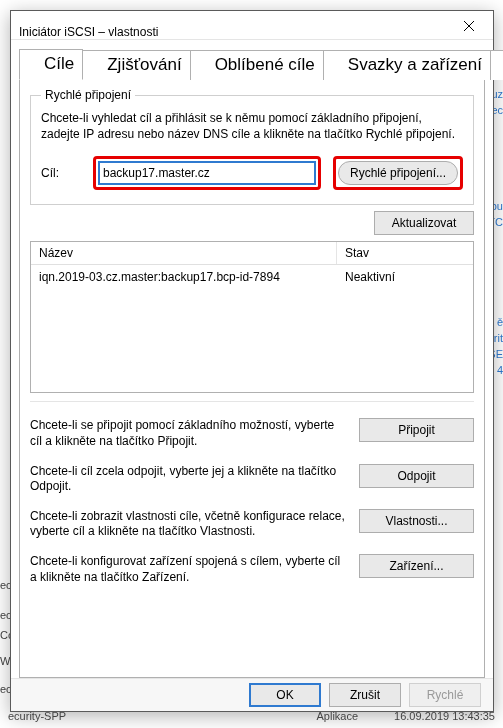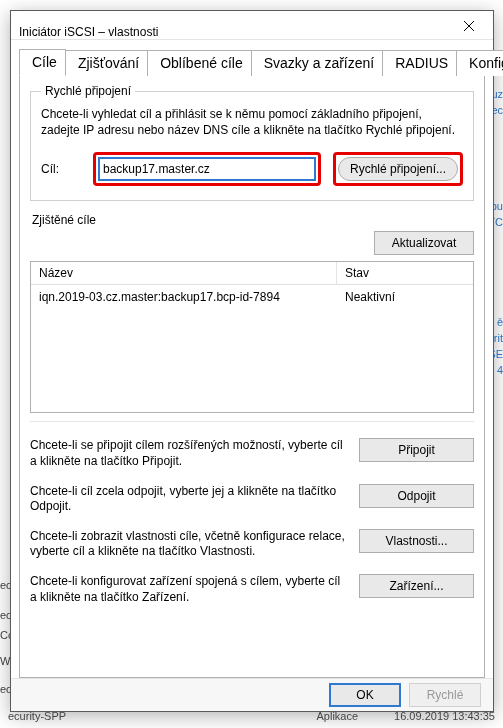--- a/index.html
+++ b/index.html
@@ -55,28 +55,28 @@
     display: flex;
     flex-direction: column;
   }
   .tabs {
     display: flex;
     align-items: flex-end;
     border-bottom: 1px solid #b0b0b0;
     gap: 0;
   }
   .tab {
-    padding: 4px 8px 5px 12px;
+    padding: 4px 8px 5px 24px;
     border: 1px solid #b0b0b0;
     border-bottom: none;
     background: #fff;
     margin-right: -1px;
     position: relative;
     top: 1px;
-    font-size: 14px;
+    font-size: 17px;
     cursor: pointer;
     white-space: nowrap;
   }
   .tab.active {
     background: #fff;
     border-bottom: 1px solid #fff;
     z-index: 2;
   }
 
   .tab-page {
@@ -277,21 +277,20 @@
           <div class="lbl">Cíl:</div>
           <div class="red-frame frame-input">
             <input type="text" class="text-input" value="backup17.master.cz" style="">
           </div>
           <div class="red-frame frame-btn">
             <button class="btn">Rychlé připojení...</button>
           </div>
         </div>
       </fieldset>
 
-      <div class="found-label">Zjištěné cíle</div>
 
       <div class="row-refresh">
         <button class="btn">Aktualizovat</button>
       </div>
 
       <div class="targets-table">
         <div class="targets-header">
           <div class="th th-name">Název</div>
           <div class="th th-state">Stav</div>
         </div>
@@ -299,38 +298,39 @@
             <div class="tr">
               <div class="td td-name">iqn.2019-03.cz.master:backup17.bcp-id-7894</div>
               <div class="td td-state">Neaktivní</div>
             </div>
           </div>
       </div>
 
       <hr class="sep">
 
       <div class="actions">
-        <div class="desc">Chcete-li se připojit cílem rozšířených možností, vyberte cíl a klikněte na tlačítko Připojit.</div>
+        <div class="desc">Chcete-li se připojit pomocí základního možností, vyberte cíl a klikněte na tlačítko Připojit.</div>
         <div class="btncell"><button class="btn">Připojit</button></div>
 
         <div class="desc">Chcete-li cíl zcela odpojit, vyberte jej a klikněte na tlačítko Odpojit.</div>
         <div class="btncell"><button class="btn">Odpojit</button></div>
 
         <div class="desc">Chcete-li zobrazit vlastnosti cíle, včetně konfigurace relace, vyberte cíl a klikněte na tlačítko Vlastnosti.</div>
         <div class="btncell"><button class="btn">Vlastnosti...</button></div>
 
         <div class="desc">Chcete-li konfigurovat zařízení spojená s cílem, vyberte cíl a klikněte na tlačítko Zařízení.</div>
         <div class="btncell"><button class="btn">Zařízení...</button></div>
       </div>
 
     </div>
   </div>
 
   <div class="dialog-buttons">
     <button class="btn btn-primary-outline">OK</button>
+    <button class="btn">Zrušit</button>
     <button class="btn" disabled="">Rychlé</button>
   </div>
 
 </div>
 
 <div class="statusbar">
   <span>ecurity-SPP</span>
   <span style="margin-left:auto;">Aplikace</span>
   <span>16.09.2019 13:43:35</span>
 </div>

